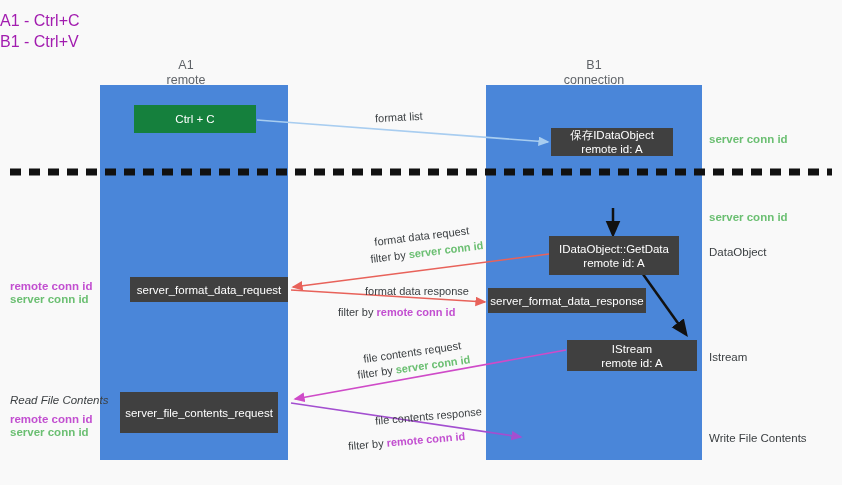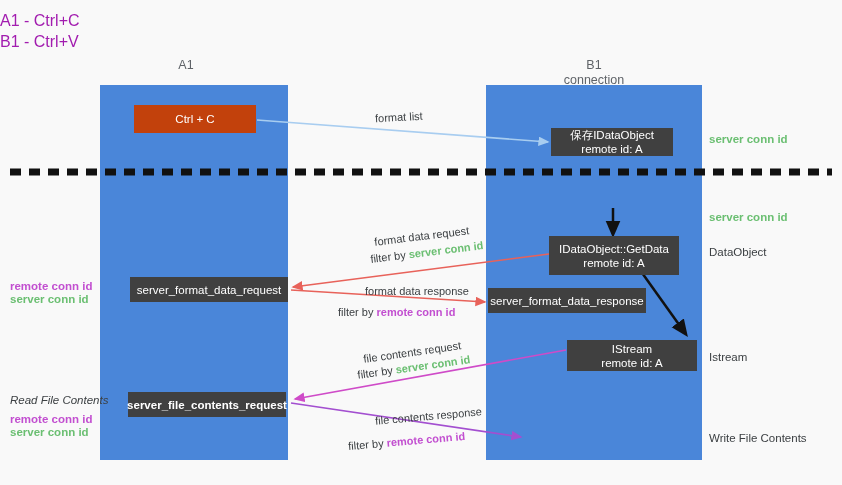--- a/index.html
+++ b/index.html
@@ -44,21 +44,21 @@
   .box {
     display: flex;
     align-items: center;
     justify-content: center;
     text-align: center;
     font-size: 11.5px;
     line-height: 14px;
     color: #ffffff;
     box-sizing: border-box;
   }
-  .box.green { background: #c2410c; }
+  .box.green { background: #15803d; }
   .box.orange { background: #fbb košt; }
   .box.orange { background: #fbb040; }
   .box.orange { background: #404040; }
   .box .l2 { display: block; }
 
   
   .edge-label {
     font-size: 11px;
     line-height: 14px;
     color: #3c4043;
@@ -86,20 +86,21 @@
 </head>
 <body>
 
 <div id="stage">
 
   <div class="abs title">A1 - Ctrl+C
 B1 - Ctrl+V</div>
 
   <div class="abs col-head" style="left:92px; top:58px; width:188px;">
     <span>A1</span>
+    <span class="l2">remote</span>
   </div>
   <div class="abs col-head" style="left:486px; top:58px; width:216px;">
     <span>B1</span>
     <span class="l2">connection</span>
   </div>
 
   <div class="abs lane" style="left:100px; top:85px; width:188px; height:375px;"></div>
   <div class="abs lane" style="left:486px; top:85px; width:216px; height:375px;"></div>
 
   <svg class="overlay" viewBox="0 0 842 485">
@@ -159,21 +160,21 @@
     <div>
       <span>IStream</span>
       <span class="l2">remote id: A</span>
     </div>
   </div>
 
   <div class="abs box orange" style="left:130px; top:277px; width:158px; height:25px;">server_format_data_request</div>
 
   <div class="abs box orange" style="left:488px; top:288px; width:158px; height:25px;">server_format_data_response</div>
 
-  <div class="abs box orange" style="left:128px; top:392px; width:158px; height:25px;font-weight:bold;">server_file_contents_request</div>
+  <div class="abs box orange" style="left:120px; top:392px; width:158px; height:41px;">server_file_contents_request</div>
 
 
   <div class="abs edge-label" style="left:375px; top:110px; transform:rotate(-3.2deg);">format list</div>
 
   <div class="abs edge-label" style="left:374px; top:229px; transform:rotate(-7deg);">format data request</div>
   <div class="abs edge-label" style="left:370px; top:245px; transform:rotate(-7deg);">
     <span>filter by </span><span class="green-txt">server conn id</span>
   </div>
 
   <div class="abs edge-label" style="left:365px; top:284px;">format data response</div>

